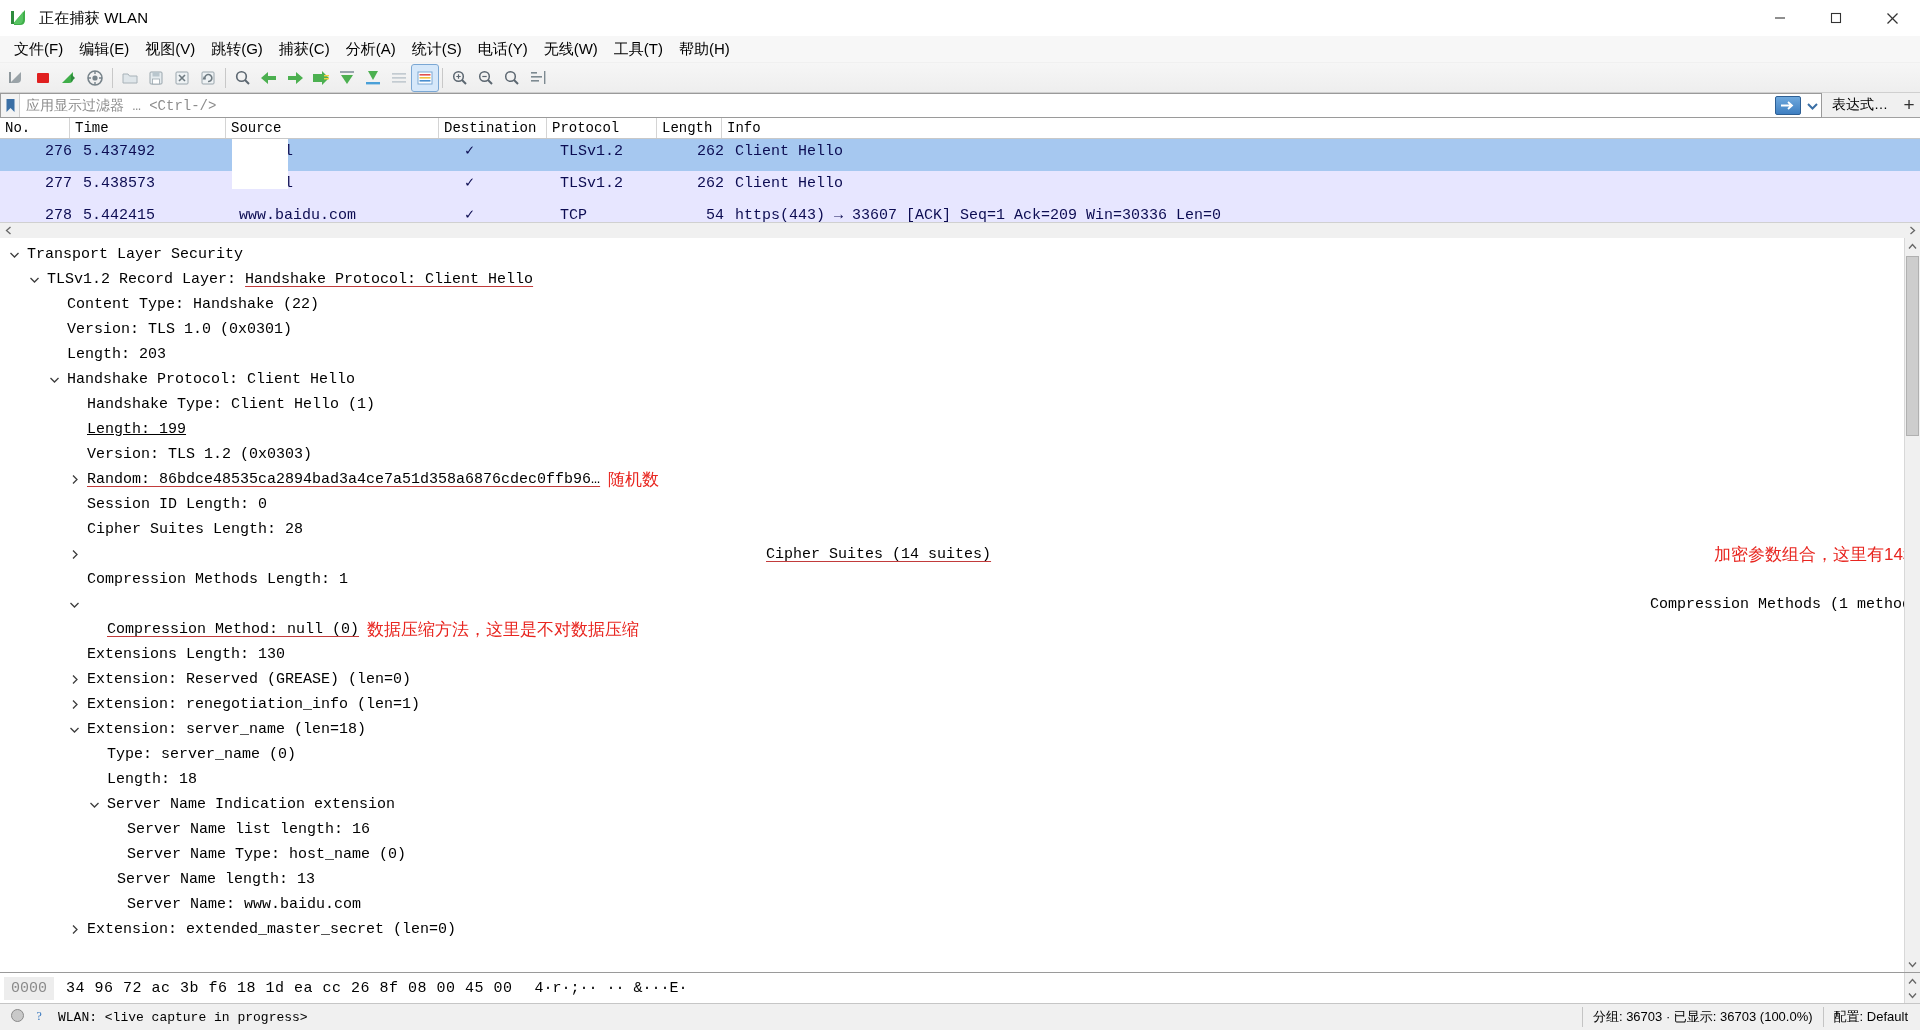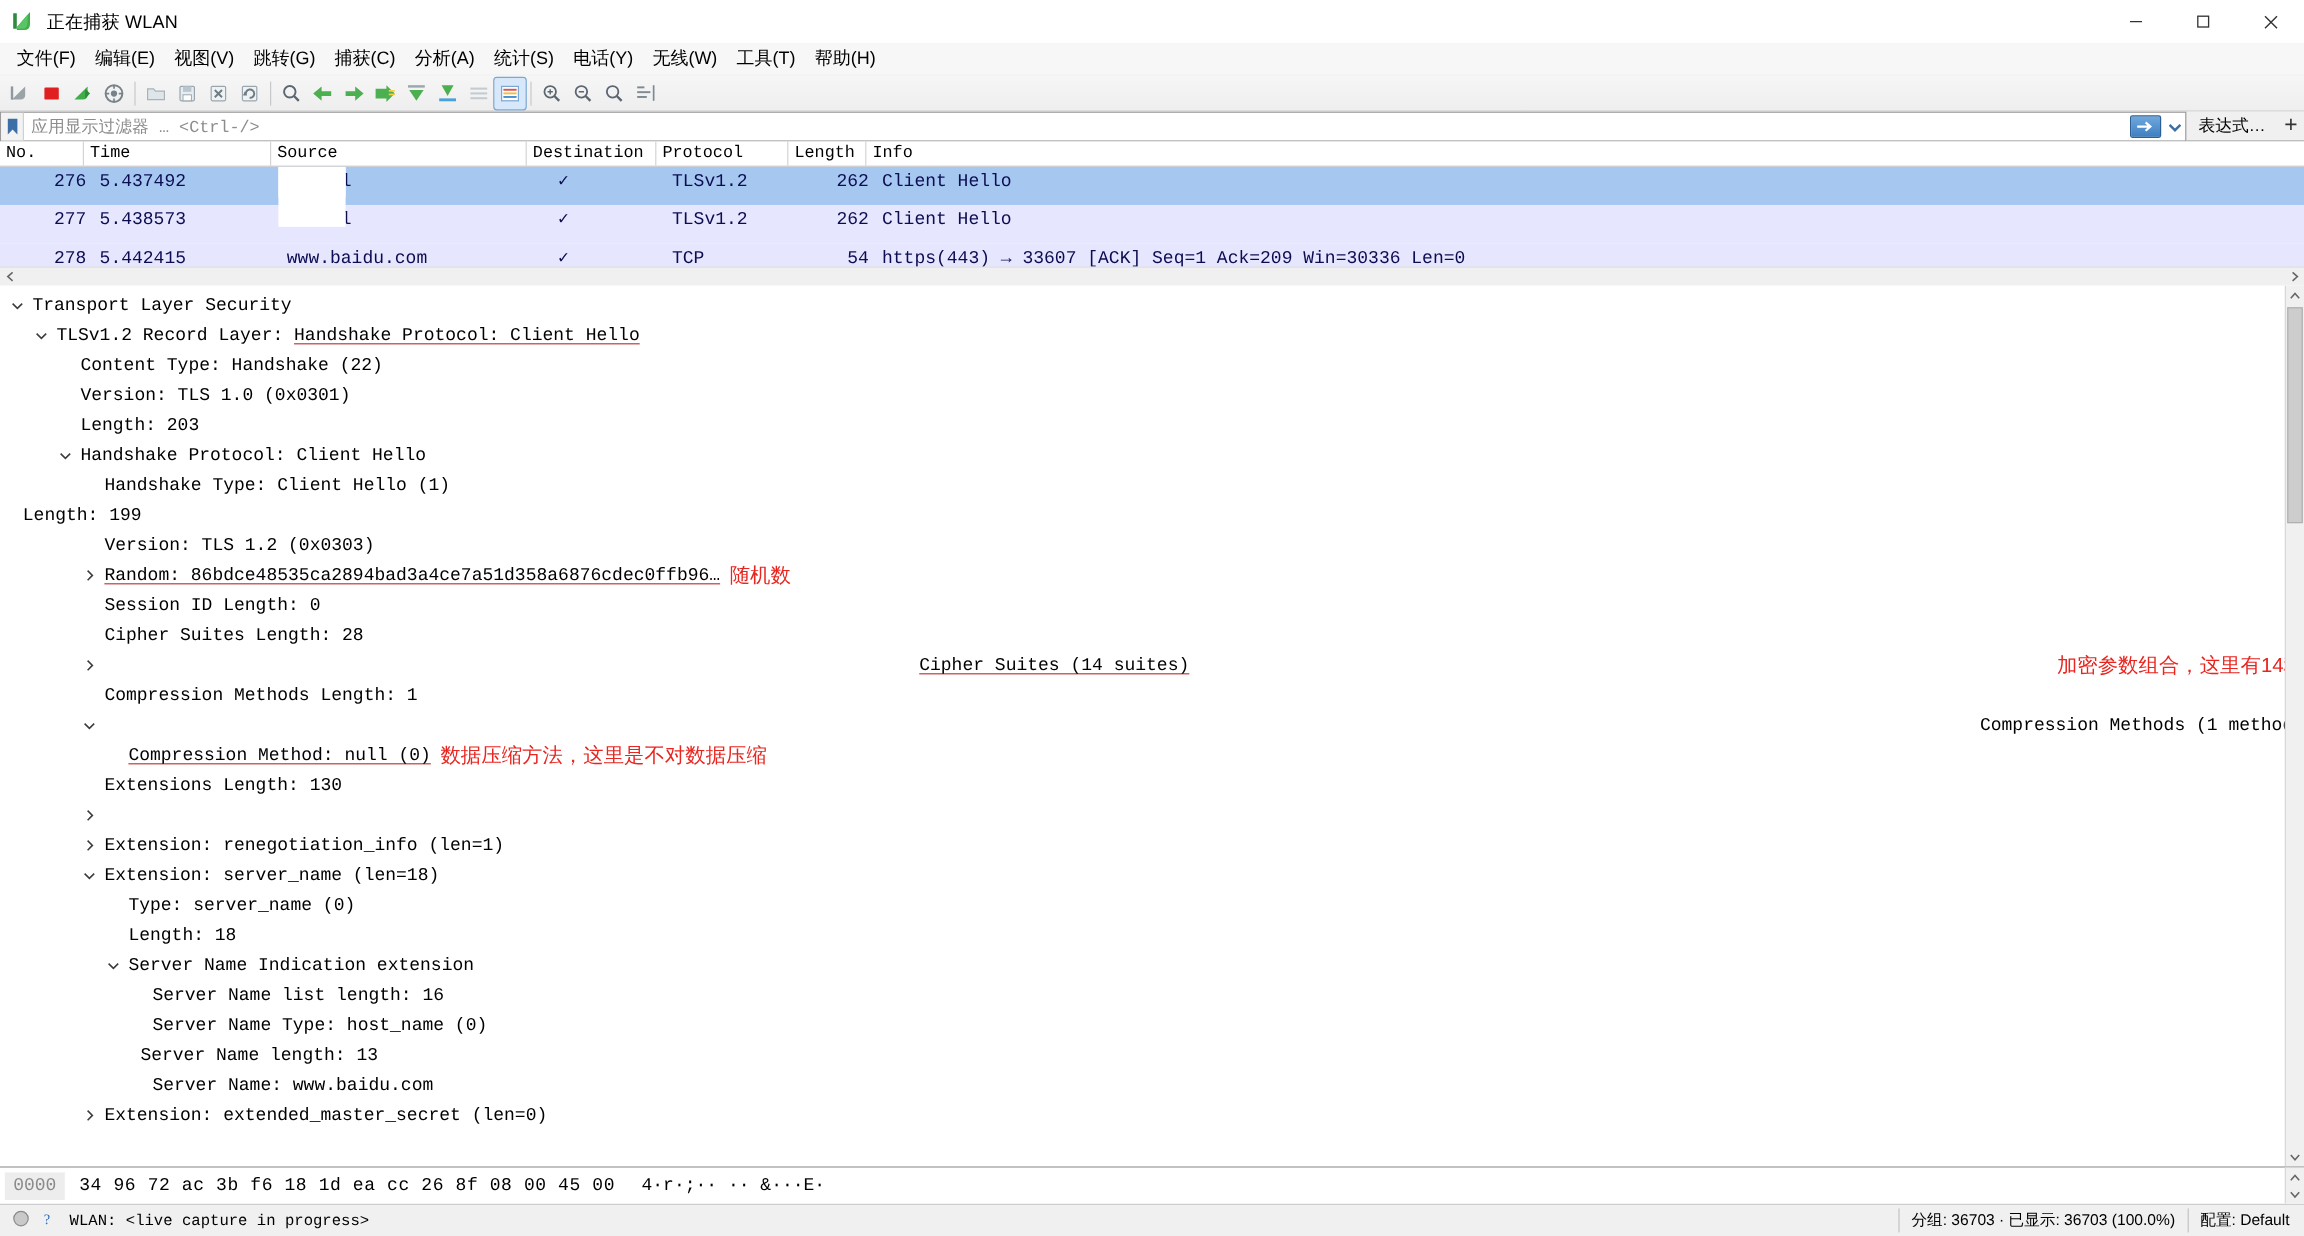--- a/index.html
+++ b/index.html
@@ -438,21 +438,21 @@
             <svg width="11" height="8" viewBox="0 0 11 8">
               <path d="M1.5 2 L5.5 6 L9.5 2" stroke="#3c3c3c" stroke-width="1.3" fill="none"></path>
             </svg>
           </span>
           <span style="white-space: pre; padding-left: 6px;"><span class="d-text">Handshake Protocol: Client Hello</span></span>
         </div>
         <div class="d-row" style="padding-left: 68px;">
           <span class="twisty"></span>
           <span style="white-space: pre; padding-left: 6px;"><span class="d-text">Handshake Type: Client Hello (1)</span></span>
         </div>
-        <div class="d-row" style="">
+        <div class="d-row" style="padding-left: 68px; text-decoration: underline;">
           <span class="twisty"></span>
           <span style="white-space: pre; padding-left: 6px;"><span class="d-text">Length: 199</span></span>
         </div>
         <div class="d-row" style="padding-left: 68px;">
           <span class="twisty"></span>
           <span style="white-space: pre; padding-left: 6px;"><span class="d-text">Version: TLS 1.2 (0x0303)</span></span>
         </div>
         <div class="d-row" style="padding-left: 68px;">
           <span class="twisty">
             <svg width="8" height="11" viewBox="0 0 8 11">
@@ -499,20 +499,21 @@
         <div class="d-row" style="padding-left: 68px;">
           <span class="twisty"></span>
           <span style="white-space: pre; padding-left: 6px;"><span class="d-text">Extensions Length: 130</span></span>
         </div>
         <div class="d-row" style="padding-left: 68px;">
           <span class="twisty">
             <svg width="8" height="11" viewBox="0 0 8 11">
               <path d="M2 1.5 L6 5.5 L2 9.5" stroke="#3c3c3c" stroke-width="1.3" fill="none"></path>
             </svg>
           </span>
+          <span style="white-space: pre; padding-left: 6px;"><span class="d-text">Extension: Reserved (GREASE) (len=0)</span></span>
         </div>
         <div class="d-row" style="padding-left: 68px;">
           <span class="twisty">
             <svg width="8" height="11" viewBox="0 0 8 11">
               <path d="M2 1.5 L6 5.5 L2 9.5" stroke="#3c3c3c" stroke-width="1.3" fill="none"></path>
             </svg>
           </span>
           <span style="white-space: pre; padding-left: 6px;"><span class="d-text">Extension: renegotiation_info (len=1)</span></span>
         </div>
         <div class="d-row" style="padding-left: 68px;">

